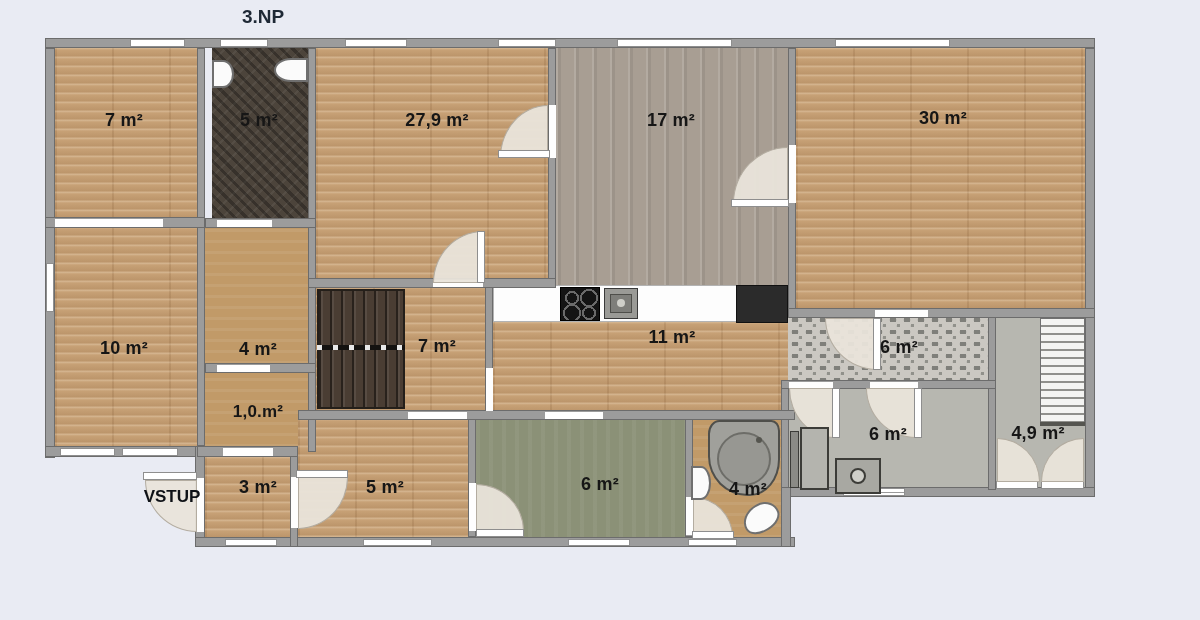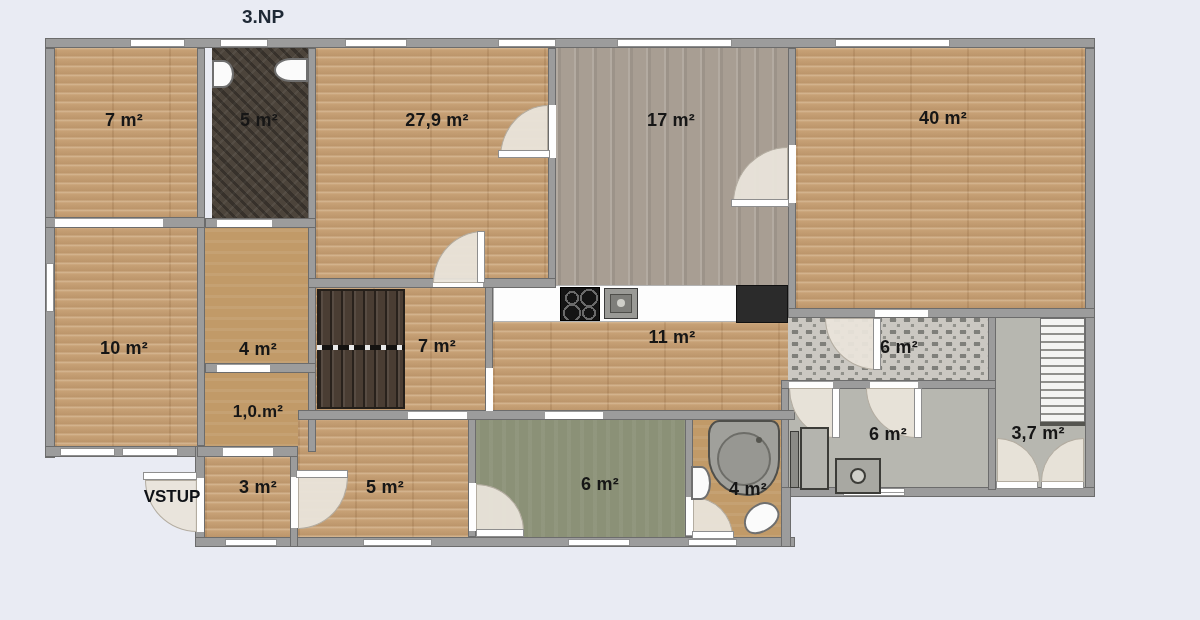--- a/index.html
+++ b/index.html
@@ -190,26 +190,26 @@
     <div class="abs washer" style="left: 835px; top: 458px; width: 46px; height: 36px;"></div>
     <div class="abs washc" style="left: 850px; top: 468px; width: 16px; height: 16px;"></div>
     <div class="abs stairs" style="left: 1040px; top: 318px; width: 45px; height: 108px;"></div>
     <div class="abs stline" style="left: 1040px; top: 422px; width: 45px; height: 4px;"></div>
     <div class="title" style="left:263px;top:17px;">3.NP</div>
   <div class="vstup" style="left:172px;top:497px;">VSTUP</div>
   <div class="rlabel" style="left:124px;top:120px;">7 m²</div>
   <div class="rlabel" style="left:259px;top:120px;">5 m²</div>
   <div class="rlabel" style="left:437px;top:120px;">27,9 m²</div>
   <div class="rlabel" style="left:671px;top:120px;">17 m²</div>
-  <div class="rlabel" style="left:943px;top:118px;">40 m²</div>
+  <div class="rlabel" style="left:943px;top:118px;">30 m²</div>
   <div class="rlabel" style="left:124px;top:348px;text-align:center;">10 m²</div>
   <div class="rlabel" style="left:258px;top:349px;">4 m²</div>
   <div class="rlabel" style="left:437px;top:346px;">7 m²</div>
   <div class="rlabel" style="left:672px;top:337px;">11 m²</div>
   <div class="rlabel" style="left:899px;top:347px;">6 m²</div>
   <div class="rlabel small" style="left:258px;top:412px;">1,0.m²</div>
   <div class="rlabel" style="left:258px;top:487px;">3 m²</div>
   <div class="rlabel" style="left:385px;top:487px;">5 m²</div>
   <div class="rlabel" style="left:600px;top:484px;">6 m²</div>
   <div class="rlabel" style="left:748px;top:489px;">4 m²</div>
   <div class="rlabel" style="left:888px;top:434px;">6 m²</div>
-  <div class="rlabel" style="left:1038px;top:433px;">3,7 m²</div>
+  <div class="rlabel" style="left:1038px;top:433px;">4,9 m²</div>
 </div>
 
 </body></html>

